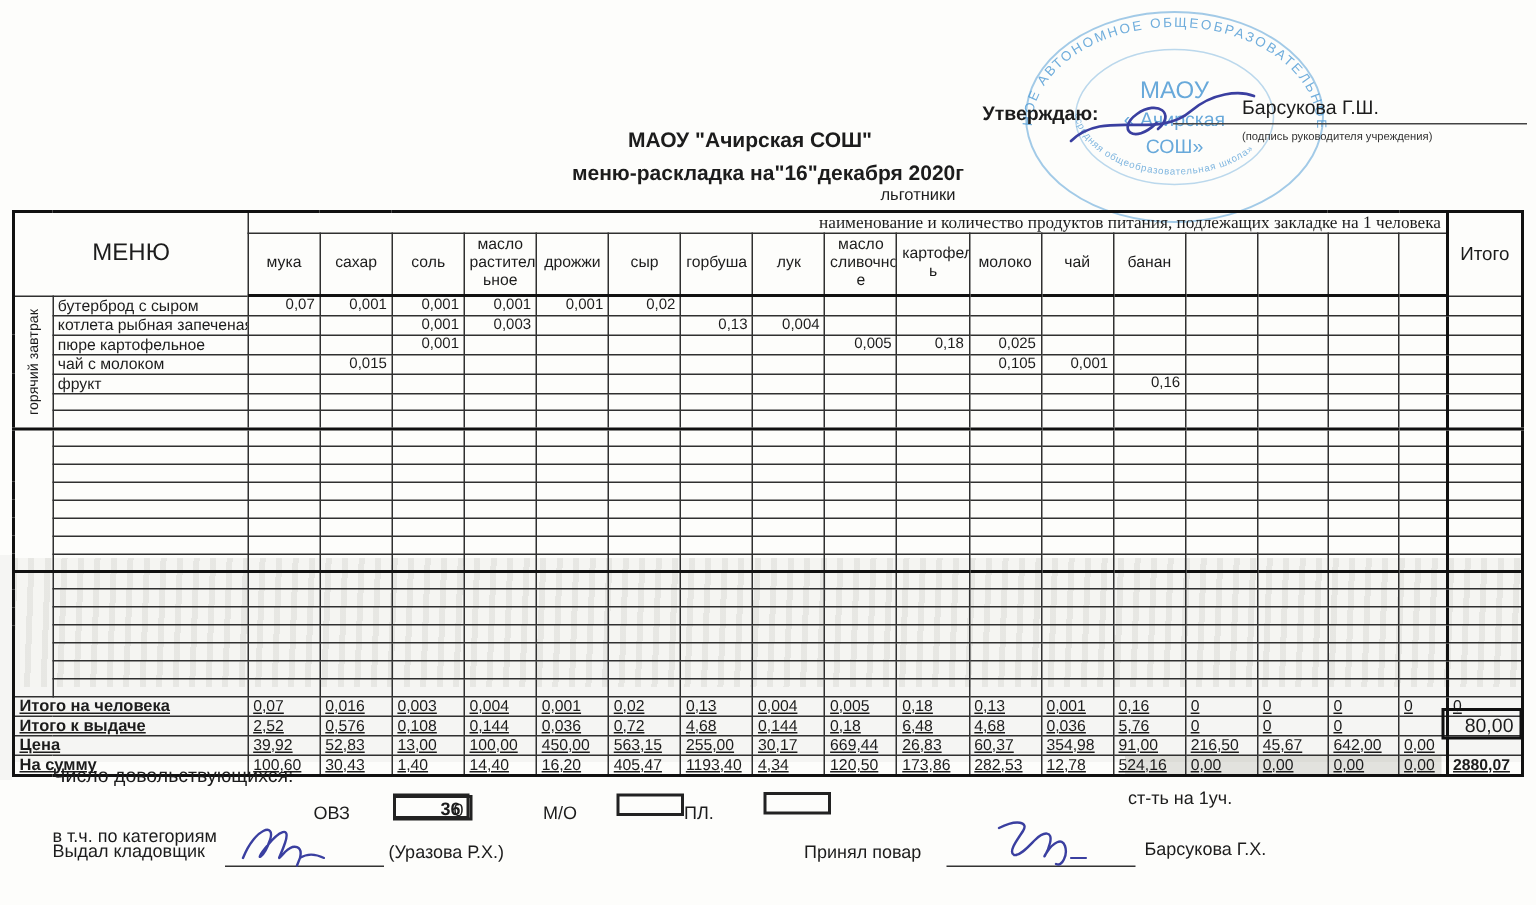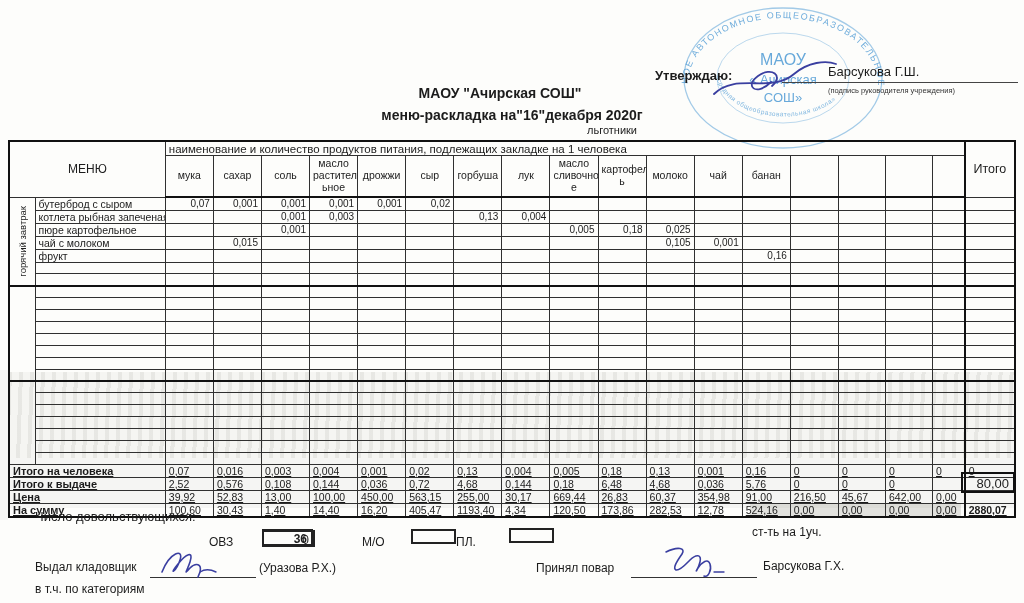--- a/index.html
+++ b/index.html
@@ -8,22 +8,22 @@
   
   .title-line{font-weight:bold;font-size:14px;text-align:center;}
   .lgot{font-size:11px;text-align:center;}
   .approve{font-weight:bold;font-size:13px;}
   .approver{font-size:13px;}
   .approve-line{border-bottom:1px solid #444;}
   .approve-caption{font-size:7.5px;color:#333;}
   
   table.sheet{border-collapse:collapse;table-layout:fixed;border:2px solid #111;}
   table.sheet td,table.sheet th{border:1px solid #303030;padding:0 3px;overflow:hidden;font-weight:normal;}
-  .h-banner{font-weight:bold;font-size:11.5px;text-align:left;height:13px;padding:0;}
-  .h-menu{font-weight:bold;font-size:12px;text-align:center;}
+  .h-banner{font-weight:bold;font-size:11.5px;text-align:right;height:13px;padding:0;font-family:Liberation Serif, serif;}
+  .h-menu{font-weight:bold;font-size:16px;text-align:center;}
   .h-total{font-weight:bold;font-size:12.5px;text-align:center;border-left:2px solid #111 !important;}
   .h-col{font-size:10.5px;text-align:center;line-height:1.12;white-space:pre-line;height:40px;vertical-align:middle;border-bottom:2px solid #111 !important;}
   .data-row{height:11.9px;}
   .data-row td{font-size:10px;}
   td.band{padding:0;text-align:center;vertical-align:middle;}
   .vlabel{writing-mode:vertical-rl;transform:rotate(180deg);font-size:9.5px;white-space:nowrap;line-height:1;margin:0 auto;}
   td.name{font-size:10.5px;white-space:nowrap;}
   td.val{text-align:right;}
   td.totalc{border-left:2px solid #111 !important;}
   tr.group-start td{border-top:2px solid #111;}
@@ -694,21 +694,21 @@
       </tr>
     </tbody>
 </table>
 
 <div class="abs ft-big" style="left:35px;top:509px;">Число довольствующихся:</div>
 <div class="abs vbox bold" style="left:262px;top:505px;width:51px;height:17px;margin-top:24px;">36</div>
 
 <div class="abs ft-label" style="left:752px;top:505px;margin-top:20px;">ст-ть на 1уч.</div>
 <div class="abs cost-box" style="left:961px;top:472px;width:54px;height:21px;">80,00</div>
 
-<div class="abs ft-label" style="left:35px;top:550px;margin-top:32px;">в т.ч. по категориям</div>
+<div class="abs ft-label" style="left:35px;top:550px;">в т.ч. по категориям</div>
 <div class="abs ft-label" style="left:209px;top:535px;">ОВЗ</div>
 <div class="abs vbox" style="left:262px;top:530px;width:53px;height:17px;">0</div>
 <div class="abs ft-label" style="left:362px;top:535px;">М/О</div>
 <div class="abs vbox" style="left:411px;top:529px;width:45px;height:15px;"></div>
 <div class="abs ft-label" style="left:456px;top:535px;">ПЛ.</div>
 <div class="abs vbox" style="left:509px;top:528px;width:45px;height:15px;"></div>
 
 <div class="abs ft-label" style="left:35px;top:560px;">Выдал кладовщик</div>
 <div class="abs sig-line" style="left:150px;top:560px;width:106px;height:17px;"></div>
 <svg class="abs" style="left:150px;top:542px;" width="90" height="38" viewBox="0 0 90 38">

